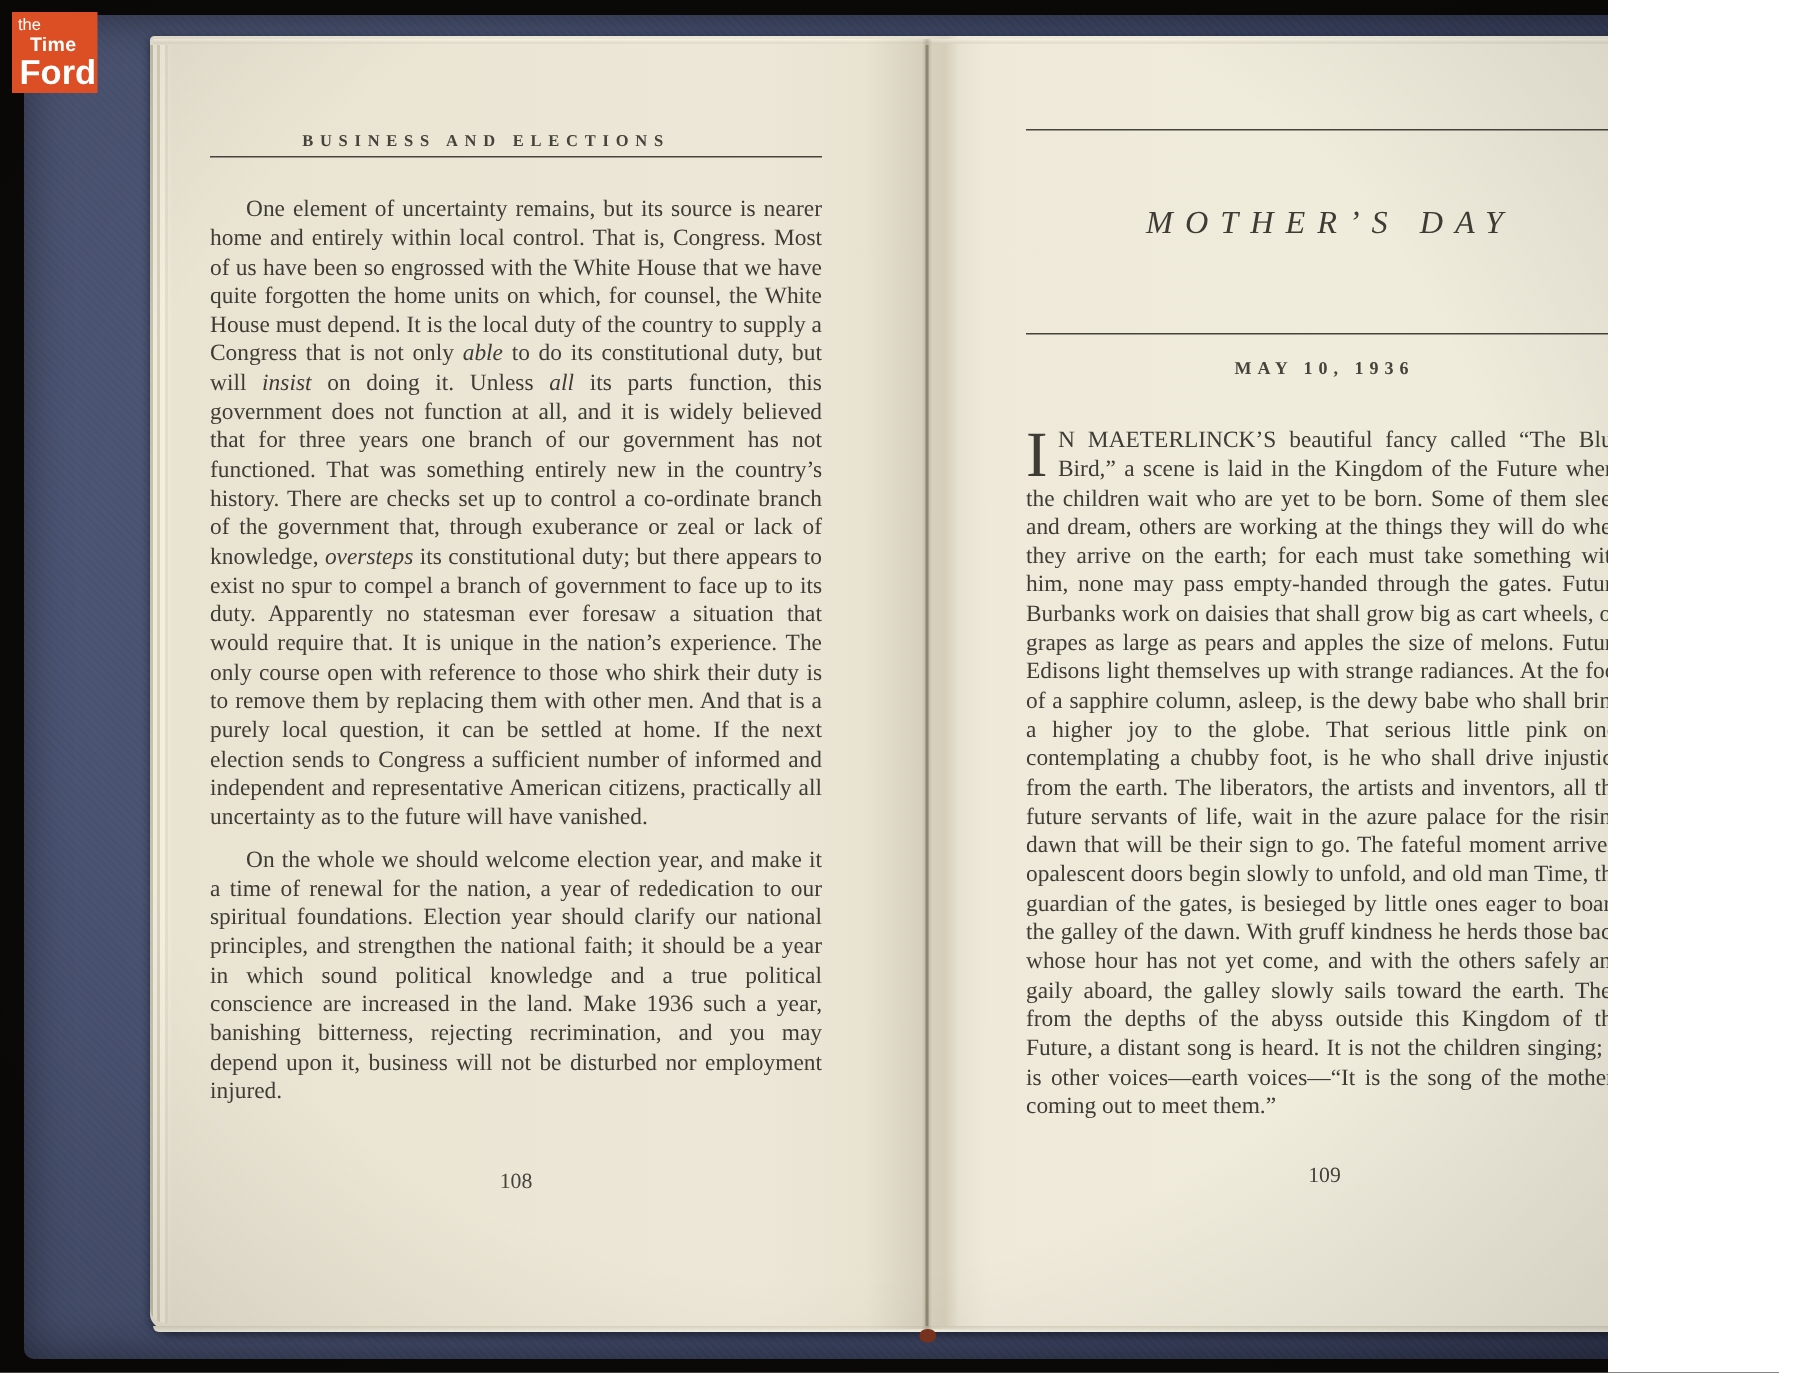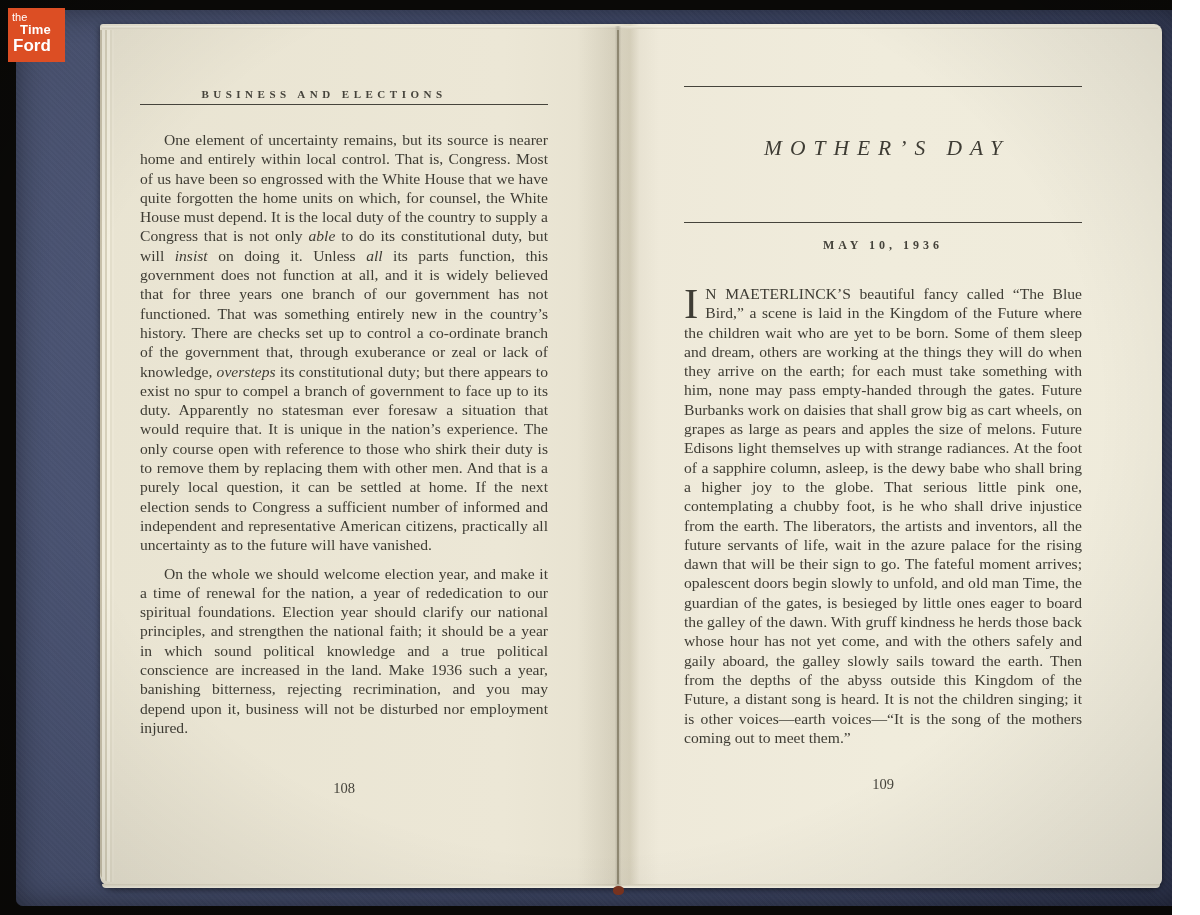--- a/index.html
+++ b/index.html
@@ -1,16 +1,16 @@
 <!DOCTYPE html>
 <html><head>
 <meta charset="utf-8">
 <style>
   html,body{margin:0;padding:0;}
-  .stage{position:relative;width:1172px;height:915px;background:#0a0907;overflow:hidden;
+  .stage{position:relative;width:1072px;height:915px;background:#0a0907;overflow:hidden;
          font-family:"Liberation Serif", serif;}
 
   
   .cover{position:absolute;left:16px;top:10px;width:1170px;height:896px;border-radius:7px;
          background:linear-gradient(103deg,#4d5675 0%,#485170 18%,#3d4664 50%,#39415e 78%,#2e3550 100%);
          box-shadow:inset 0 0 30px rgba(0,0,0,.45);}
   .cover:after{content:"";position:absolute;inset:0;border-radius:7px;opacity:.25;
          background:repeating-linear-gradient(45deg,rgba(255,255,255,.05) 0 2px,rgba(0,0,0,.06) 2px 4px);}
 
   
@@ -30,21 +30,21 @@
   
   .gutter-shade{position:absolute;left:577px;top:26px;width:82px;height:860px;
          background:linear-gradient(90deg,rgba(110,100,75,0) 0%,rgba(110,100,75,.14) 46%,rgba(55,50,35,.28) 50%,rgba(110,100,75,.10) 54%,rgba(110,100,75,0) 100%);}
   .gutter-line{position:absolute;left:617px;top:30px;width:1.5px;height:854px;background:#867f69;opacity:.85;}
 
   
   .logo{position:absolute;left:8px;top:8px;width:57px;height:54px;background:#dc4e24;
         color:#fff;font-family:"Liberation Sans", sans-serif;line-height:1;z-index:5;}
   .logo .the{font-size:11px;margin:4px 0 0 4px;}
   .logo .henry{font-weight:bold;font-size:13px;margin:0 0 0 12px;letter-spacing:.2px;}
-  .logo .ford{font-weight:bold;font-size:17px;margin:1px 0 0 5px;}
+  .logo .ford{font-weight:bold;font-size:23px;margin:1px 0 0 5px;}
 
   
   .ink{color:#3e3c34;}
   .body-text{font-size:15.6px;line-height:19.3px;text-align:justify;
              text-rendering:optimizeLegibility;}
   .body-text p{margin:0;text-indent:24px;}
   .body-text p + p{margin-top:9px;}
   .body-text em{font-style:italic;}
 
   

